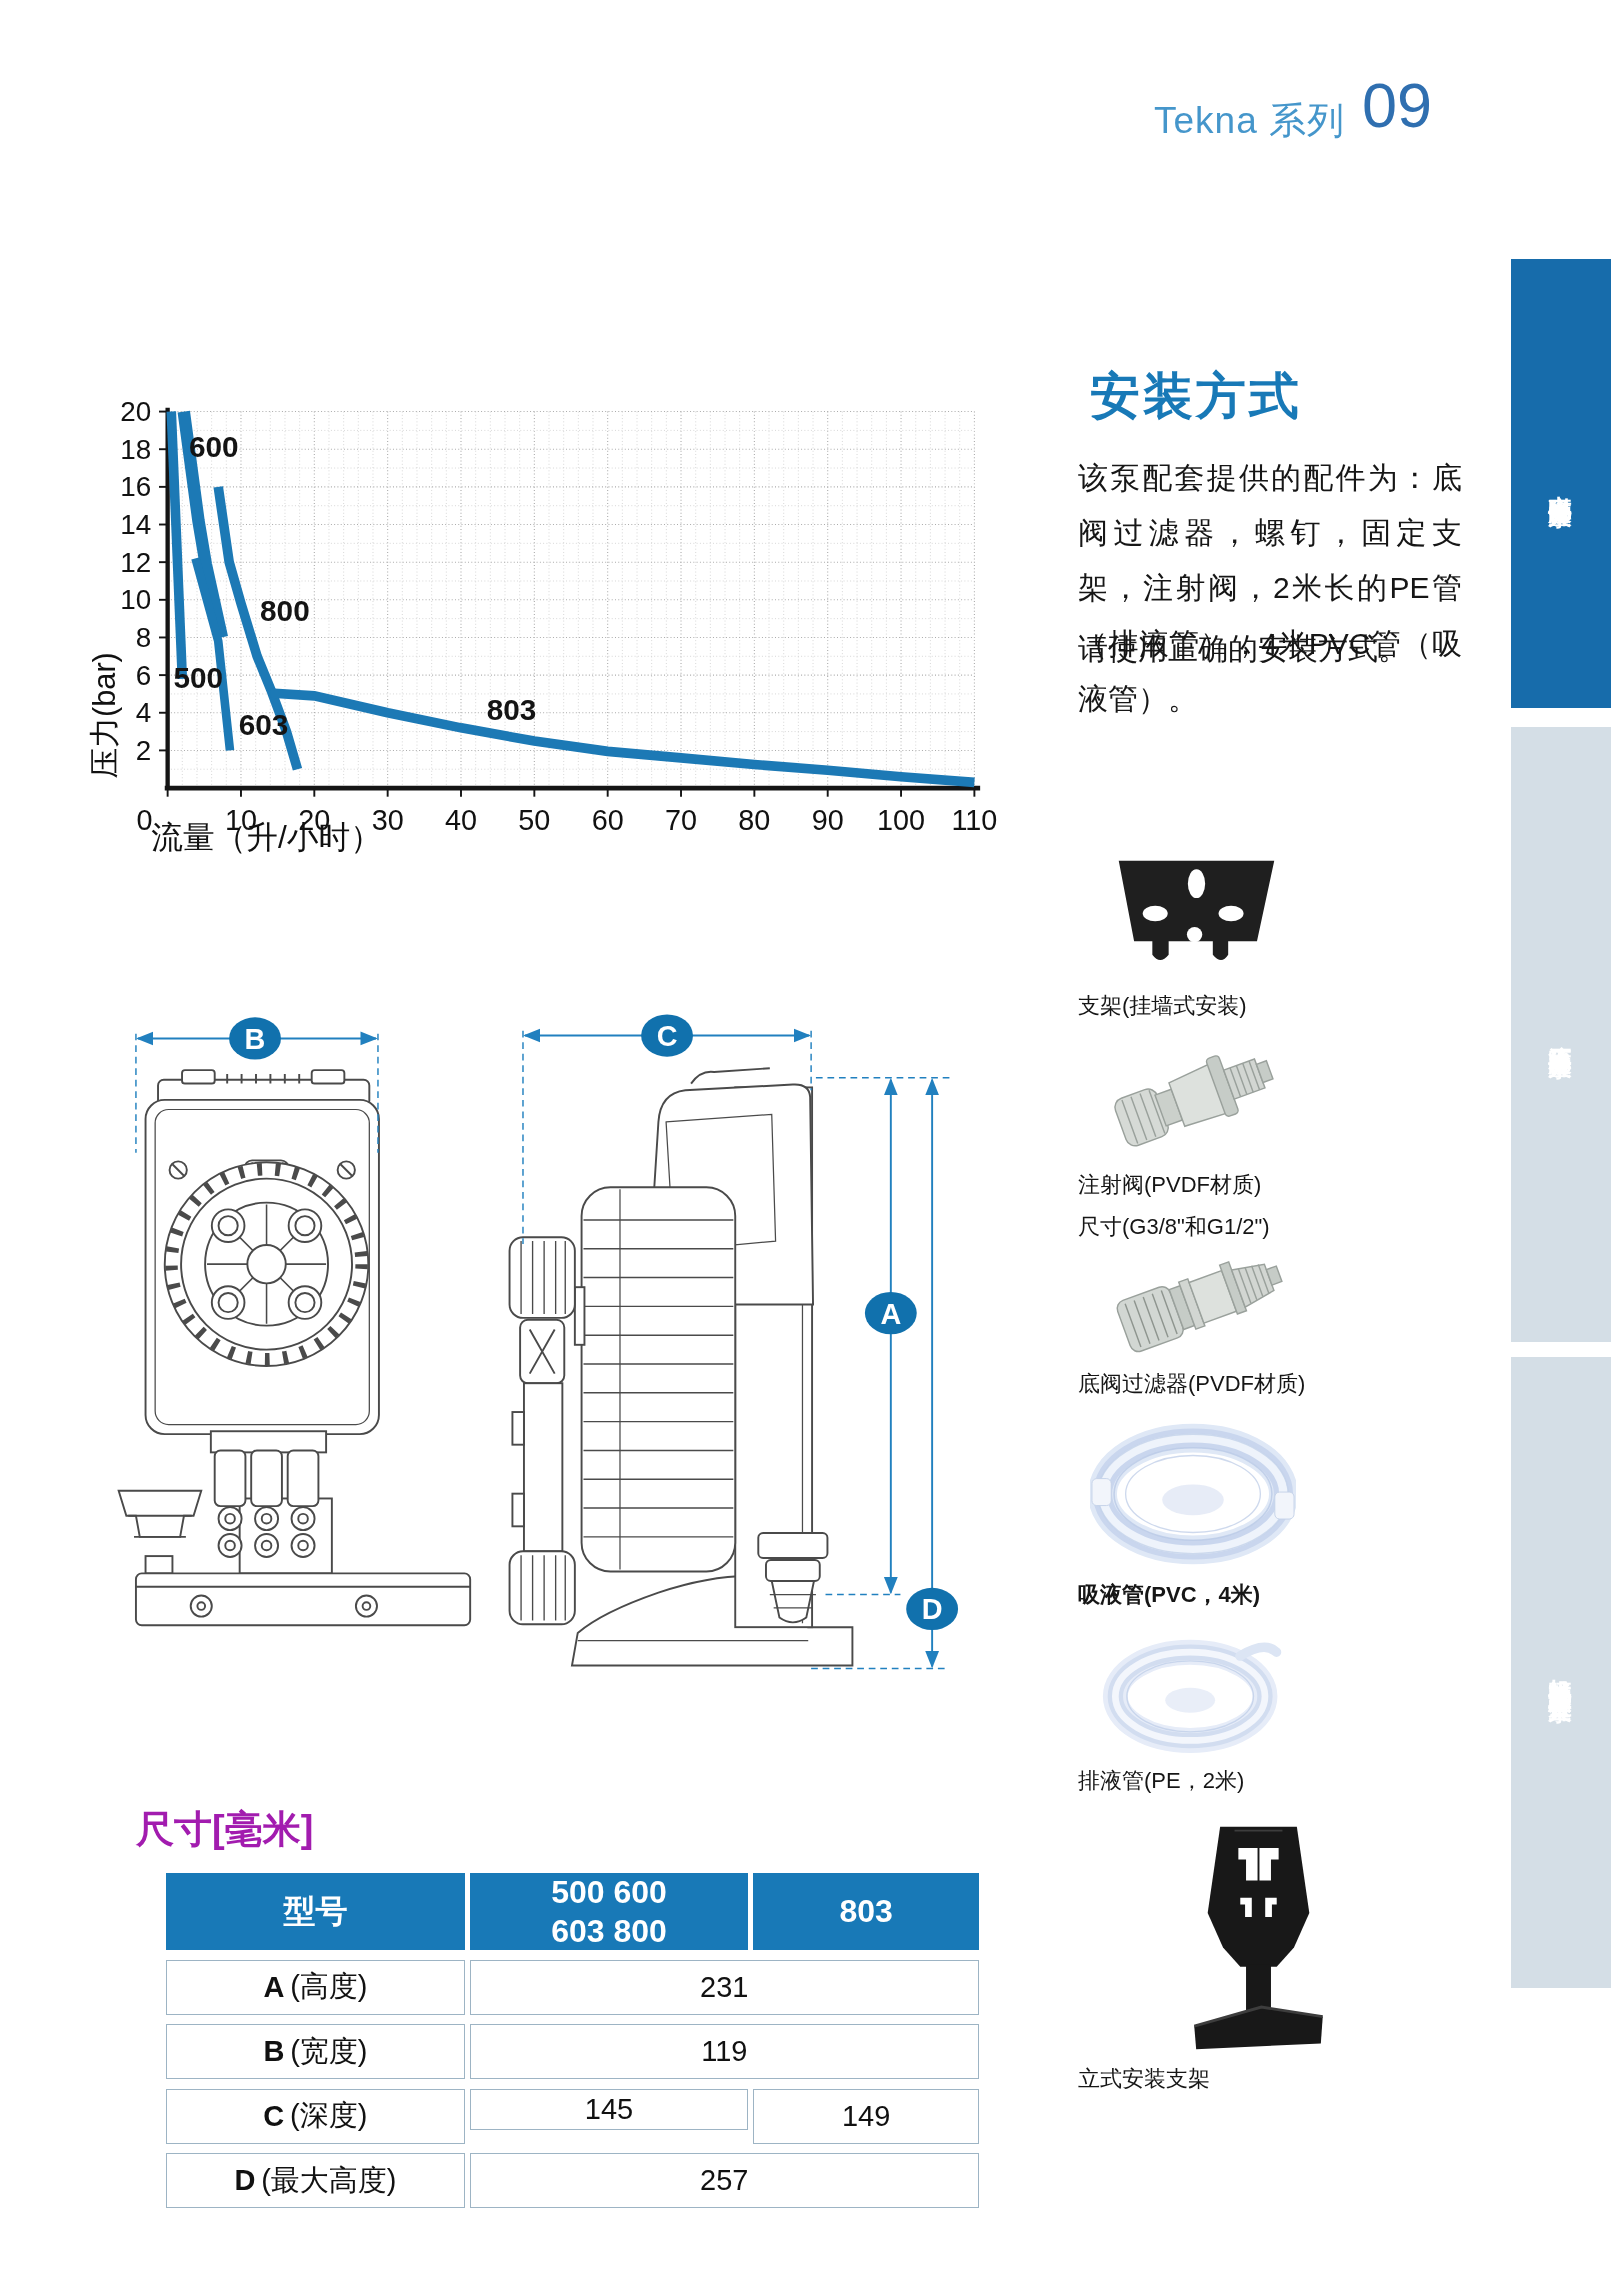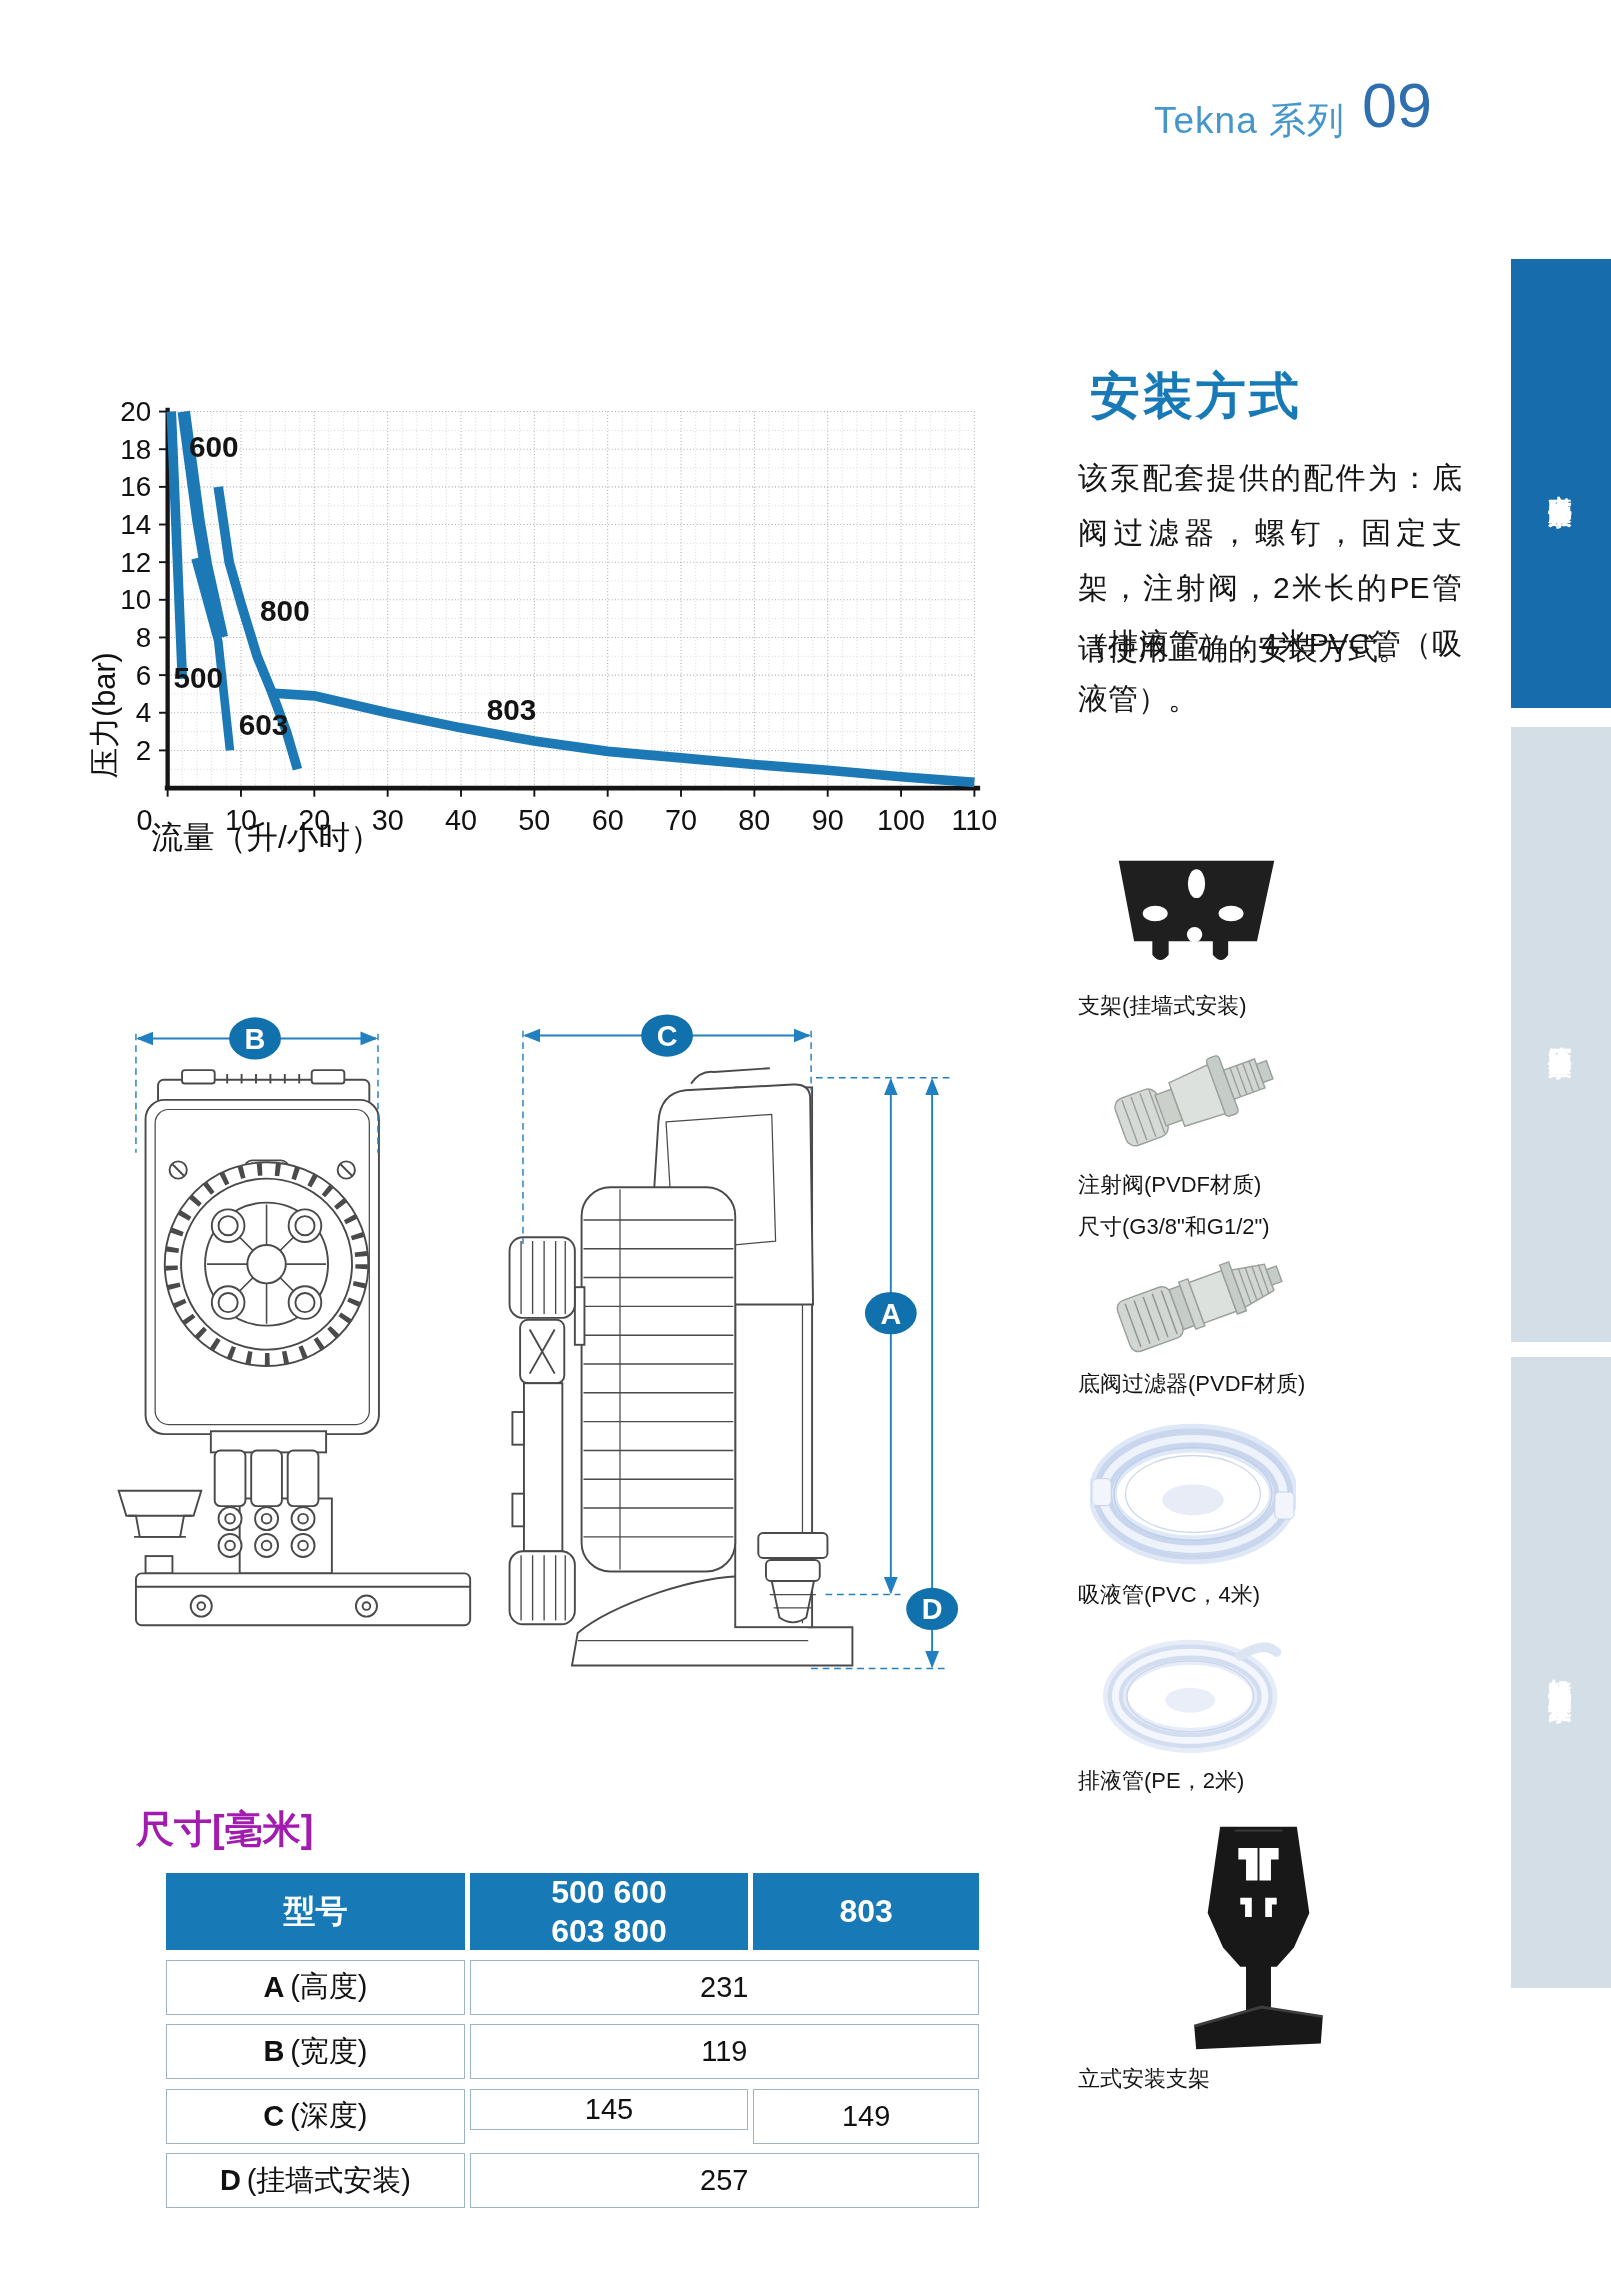--- a/index.html
+++ b/index.html
@@ -238,21 +238,21 @@
     <ellipse cx="107" cy="80" rx="94" ry="58" fill="none" stroke="#dfe8f6" stroke-width="30"></ellipse>
     <ellipse cx="107" cy="80" rx="94" ry="58" fill="none" stroke="#c9d6ee" stroke-width="20"></ellipse>
     <ellipse cx="107" cy="80" rx="94" ry="58" fill="none" stroke="#eef3fb" stroke-width="9"></ellipse>
     <ellipse cx="107" cy="80" rx="82" ry="48" fill="none" stroke="#b9c9e6" stroke-width="1.6" opacity="0.8"></ellipse>
     <ellipse cx="107" cy="80" rx="70" ry="40" fill="none" stroke="#b9c9e6" stroke-width="1.4" opacity="0.7"></ellipse>
     <ellipse cx="107" cy="80" rx="99" ry="62" fill="none" stroke="#c3d2ea" stroke-width="1.6" opacity="0.8"></ellipse>
     <ellipse cx="107" cy="86" rx="32" ry="16" fill="#cfd9ef" opacity="0.5"></ellipse>
     <rect x="2" y="64" width="20" height="28" rx="5" fill="#f2f5fb" stroke="#c5d2e8"></rect>
     <rect x="192" y="78" width="20" height="28" rx="5" fill="#f2f5fb" stroke="#c5d2e8"></rect>
   </svg>
-  <div class="abs acc-caption" style="top:1580px;">吸液管(PVC，4米)</div>
+  <div class="abs acc-caption" style="top:1580px;font-weight:bold;">吸液管(PVC，4米)</div>
 
   <svg class="abs" style="left:1100px;top:1631px;" width="188" height="123" viewBox="0 0 196 128">
     <ellipse cx="94" cy="68" rx="78" ry="46" fill="none" stroke="#e6ecf8" stroke-width="26"></ellipse>
     <ellipse cx="94" cy="68" rx="78" ry="46" fill="none" stroke="#d2ddf0" stroke-width="16"></ellipse>
     <ellipse cx="94" cy="68" rx="78" ry="46" fill="none" stroke="#f3f6fc" stroke-width="7"></ellipse>
     <ellipse cx="94" cy="68" rx="66" ry="37" fill="none" stroke="#c0cfe9" stroke-width="1.4" opacity="0.8"></ellipse>
     <ellipse cx="94" cy="72" rx="26" ry="13" fill="#d7e0f2" opacity="0.55"></ellipse>
     <path d="M146,26 q26,-16 38,-4" fill="none" stroke="#dce5f4" stroke-width="10" stroke-linecap="round"></path>
   </svg>
   <div class="abs acc-caption" style="top:1766px;">排液管(PE，2米)</div>
@@ -410,21 +410,21 @@
       <div class="t-cell c-label">
         <span class="letter">C</span>
           <span>(深度)</span>
       </div>
       <div class="t-cell c-v1">145</div>
       <div class="t-cell c-v2">149</div>
     </div>
     <div class="t-row">
       <div class="t-cell c-label">
         <span class="letter">D</span>
-          <span>(挂墙式安装)</span>
+          <span>(最大高度)</span>
       </div>
       <div class="t-cell c-merged">257</div>
     </div>
   </div>
 
   <div class="abs vtab tab1">
     <span>电磁隔膜计量泵</span>
   </div>
   <div class="abs vtab tab2">
     <span>液压隔膜计量泵</span>

